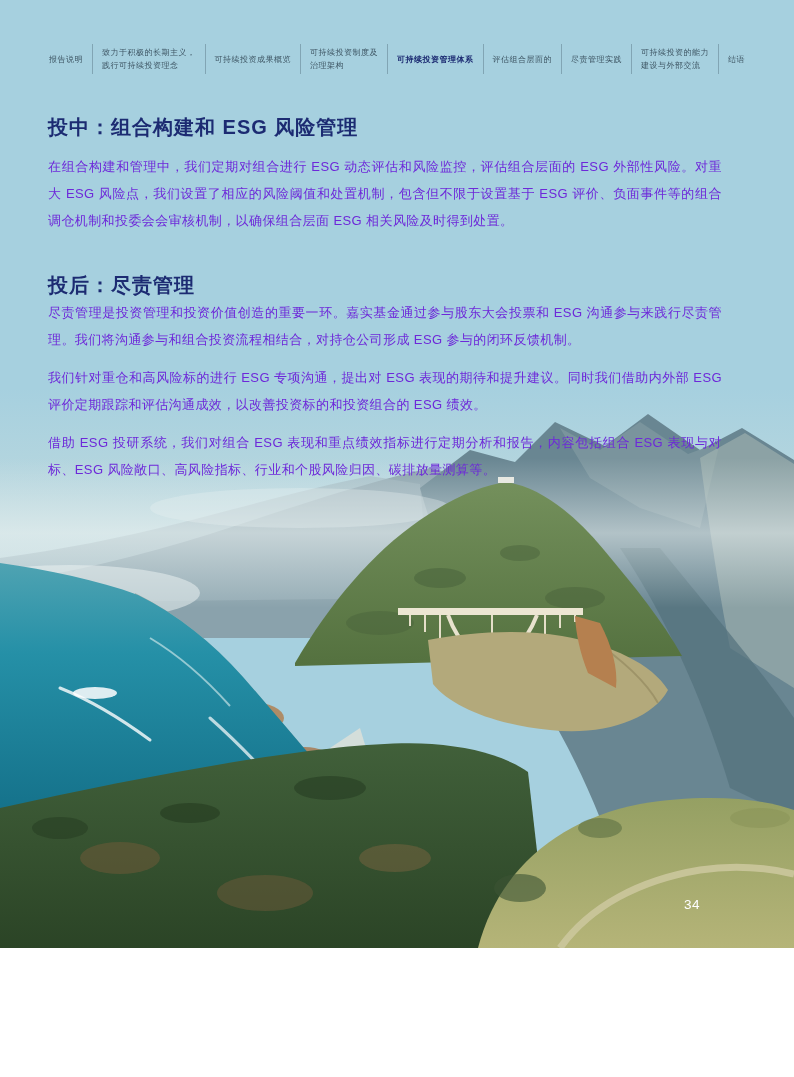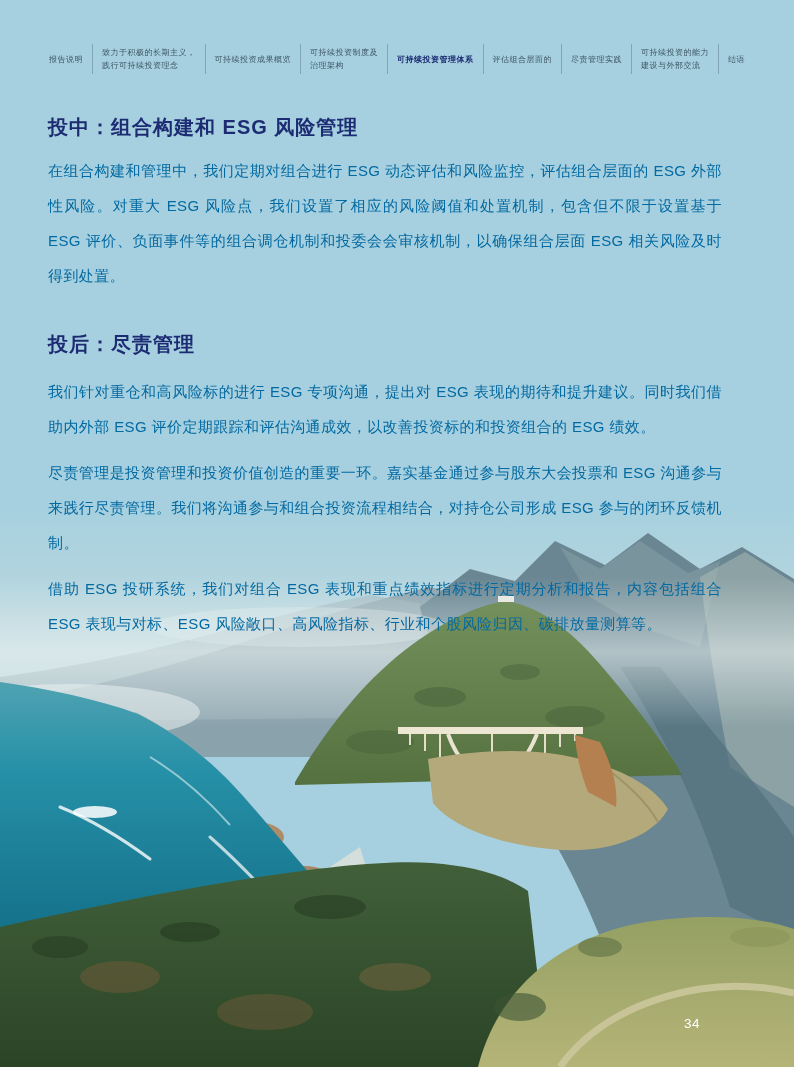--- a/index.html
+++ b/index.html
@@ -1,19 +1,19 @@
 <!DOCTYPE html>
 <html><head>
 <meta charset="utf-8">
 <style>
   html,body{margin:0;padding:0;}
   body{font-family:"Liberation Sans","DejaVu Sans",sans-serif;}
   .page{
     position:relative;
-    width:794px;height:1067px;
+    width:794px;height:948px;
     background:#a6d0df;
     overflow:hidden;
   }
   
   .top-nav{
     position:absolute;top:44px;left:0;right:0;
     display:flex;justify-content:center;align-items:center;
     z-index:3;
   }
   .nav-item{
@@ -36,24 +36,24 @@
     position:absolute;top:90px;left:0;right:0;
     padding:0 72px 0 48px;
     z-index:2;
   }
   .section-heading{
     font-size:20px;font-weight:bold;
     color:#1c2b72;
     letter-spacing:1px;
     margin:24px 0 12px 0;
   }
-  .section-heading.second{margin-top:38px;margin-bottom:16px;}
+  .section-heading.second{margin-top:38px;margin-bottom:0;}
   .body-para{
-    font-size:15px;line-height:35px;
-    color:#0369a1;
+    font-size:13px;line-height:27px;
+    color:#6d28d9;
     letter-spacing:.4px;
     text-align:justify;
     margin:0 0 11px 0;
   }
   
   .photo{
     position:absolute;left:0;bottom:0;
     width:794px;height:560px;
     z-index:1;
   }
@@ -93,22 +93,22 @@
 建设与外部交流</span>
     <span class="nav-divider"></span>
     <span class="nav-item">结语</span>
   </nav>
 
   <main class="content">
     <h1 class="section-heading">投中：组合构建和 ESG 风险管理</h1>
     <p class="body-para">在组合构建和管理中，我们定期对组合进行 ESG 动态评估和风险监控，评估组合层面的 ESG 外部性风险。对重大 ESG 风险点，我们设置了相应的风险阈值和处置机制，包含但不限于设置基于 ESG 评价、负面事件等的组合调仓机制和投委会会审核机制，以确保组合层面 ESG 相关风险及时得到处置。</p>
 
     <h1 class="section-heading second">投后：尽责管理</h1>
+    <p class="body-para">尽责管理是投资管理和投资价值创造的重要一环。嘉实基金通过参与股东大会投票和 ESG 沟通参与来践行尽责管理。我们将沟通参与和组合投资流程相结合，对持仓公司形成 ESG 参与的闭环反馈机制。</p>
     <p class="body-para">我们针对重仓和高风险标的进行 ESG 专项沟通，提出对 ESG 表现的期待和提升建议。同时我们借助内外部 ESG 评价定期跟踪和评估沟通成效，以改善投资标的和投资组合的 ESG 绩效。</p>
-    <p class="body-para">尽责管理是投资管理和投资价值创造的重要一环。嘉实基金通过参与股东大会投票和 ESG 沟通参与来践行尽责管理。我们将沟通参与和组合投资流程相结合，对持仓公司形成 ESG 参与的闭环反馈机制。</p>
     <p class="body-para">借助 ESG 投研系统，我们对组合 ESG 表现和重点绩效指标进行定期分析和报告，内容包括组合 ESG 表现与对标、ESG 风险敞口、高风险指标、行业和个股风险归因、碳排放量测算等。</p>
   </main>
 
   <svg class="photo" viewBox="0 0 794 560" preserveAspectRatio="none" aria-hidden="true">
     <defs>
       <linearGradient id="sky" x1="0" y1="0" x2="0" y2="1">
         <stop offset="0" stop-color="#a6d0df"></stop>
         <stop offset="0.55" stop-color="#bcd8de"></stop>
         <stop offset="1" stop-color="#d2e1e3"></stop>
       </linearGradient>

